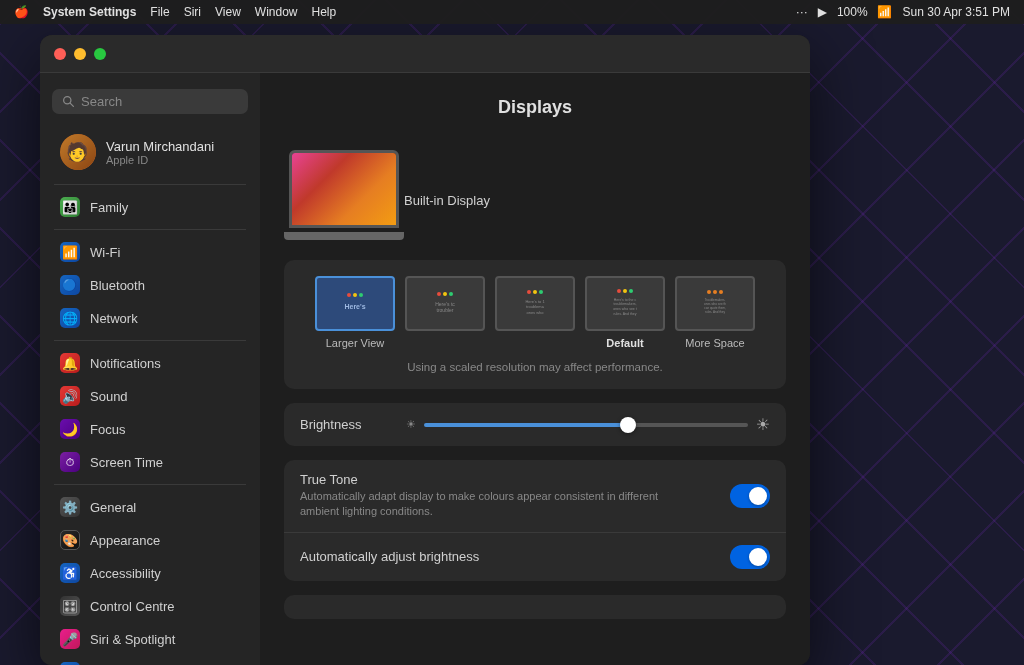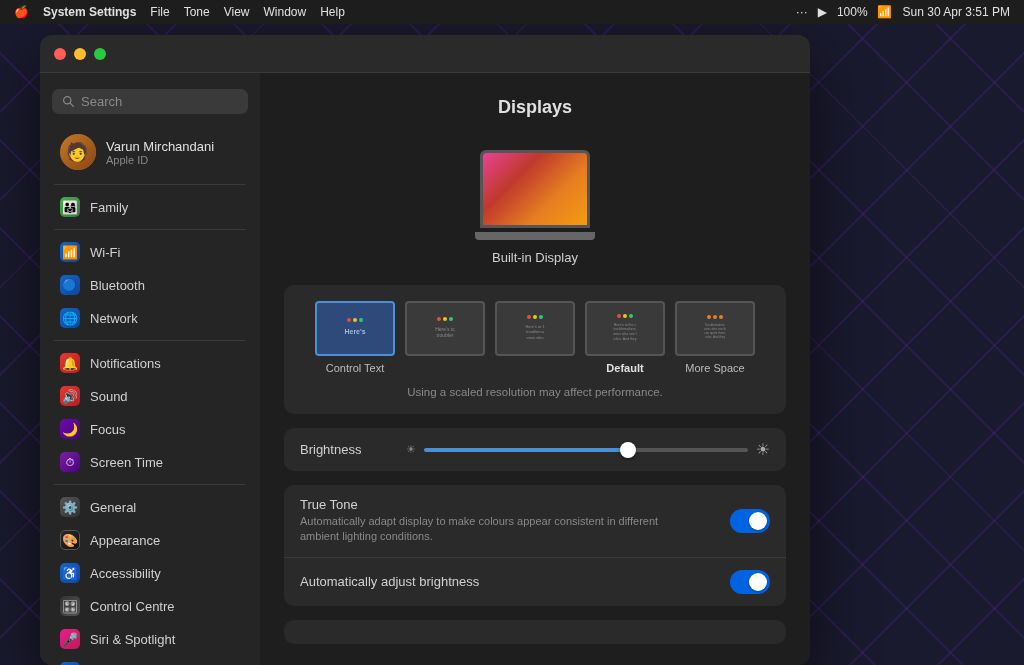--- a/index.html
+++ b/index.html
@@ -203,21 +203,21 @@
       color: #e0e0e0;
       font-size: 18px;
       font-weight: 600;
       margin-bottom: 32px;
       text-align: center;
     }
 
     
     .display-preview {
       display: flex;
-      flex-direction: column;
+      flex-direction: row;
       align-items: center;
       margin-bottom: 20px;
     }
     .laptop-container {
       position: relative;
       width: 120px;
       height: 90px;
     }
     .laptop-screen {
       width: 110px;
@@ -434,21 +434,21 @@
     .dot-orange { background: #e67e22; }
   </style>
 </head>
 <body>
 
 <div class="macos-bar">
   <div class="bar-left">
     <span>🍎</span>
     <span style="font-weight:600">System Settings</span>
     <span>File</span>
-    <span>Tone</span>
+    <span>Siri</span>
     <span>View</span>
     <span>Window</span>
     <span>Help</span>
   </div>
   <div class="bar-right">
     <span>···</span>
     <span>▶</span>
     <span>100%</span>
     <span>📶</span>
     <span>Sun 30 Apr  3:51 PM</span>
@@ -586,21 +586,21 @@
 
           <div class="res-option">
             <div class="res-preview selected">
               <div class="res-preview-dots">
                 <div class="res-dot dot-red"></div>
                 <div class="res-dot dot-yellow"></div>
                 <div class="res-dot dot-green"></div>
               </div>
               <div class="res-preview-content" style="font-size:7px;color:#9db8e0;font-weight:600;">Here's</div>
             </div>
-            <div class="res-label">Control Text</div>
+            <div class="res-label">Larger View</div>
           </div>
 
           <div class="res-option">
             <div class="res-preview">
               <div class="res-preview-dots">
                 <div class="res-dot dot-red"></div>
                 <div class="res-dot dot-yellow"></div>
                 <div class="res-dot dot-green"></div>
               </div>
               <div class="res-preview-content" style="font-size:5px;color:#888;">Here's tc<br>troubler</div>

